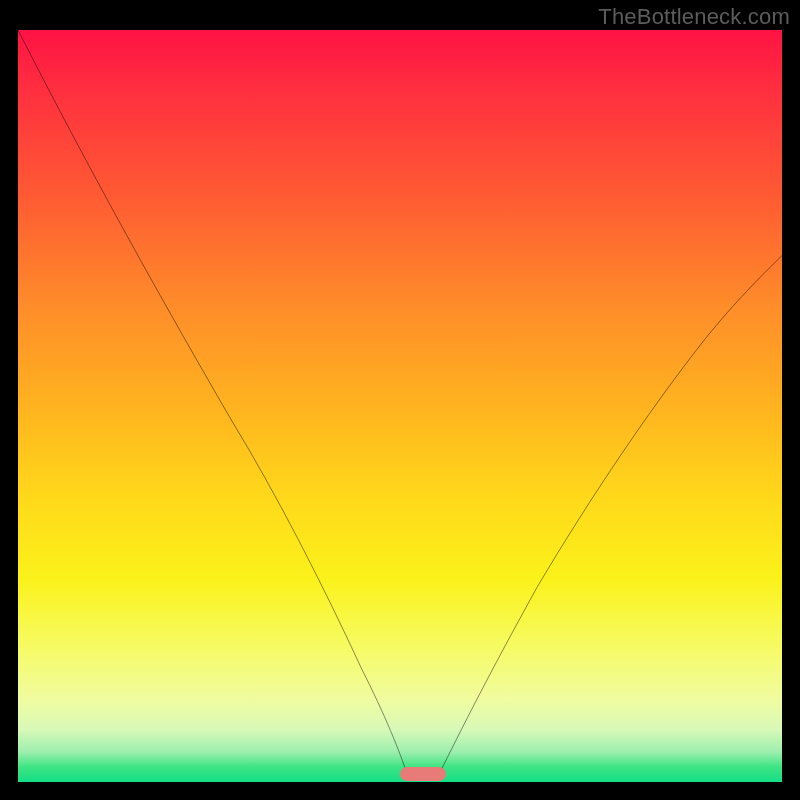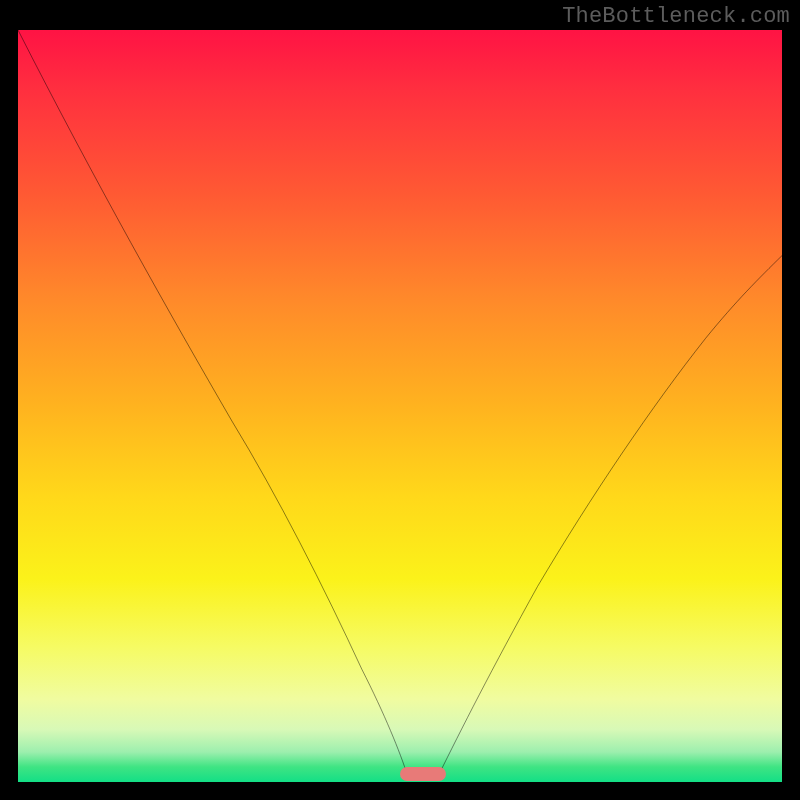--- a/index.html
+++ b/index.html
@@ -9,21 +9,20 @@
     height: 800px;
     background: #000;
     font-family: Arial, Helvetica, sans-serif;
     overflow: hidden;
   }
   .frame {
     position: relative;
     width: 800px;
     height: 800px;
     background: #000;
-    font-family: Liberation Mono, monospace;
   }
   .watermark {
     position: absolute;
     top: 4px;
     right: 10px;
     color: #5c5c5c;
     font-size: 22px;
     font-weight: 400;
     letter-spacing: 0.2px;
     z-index: 10;

